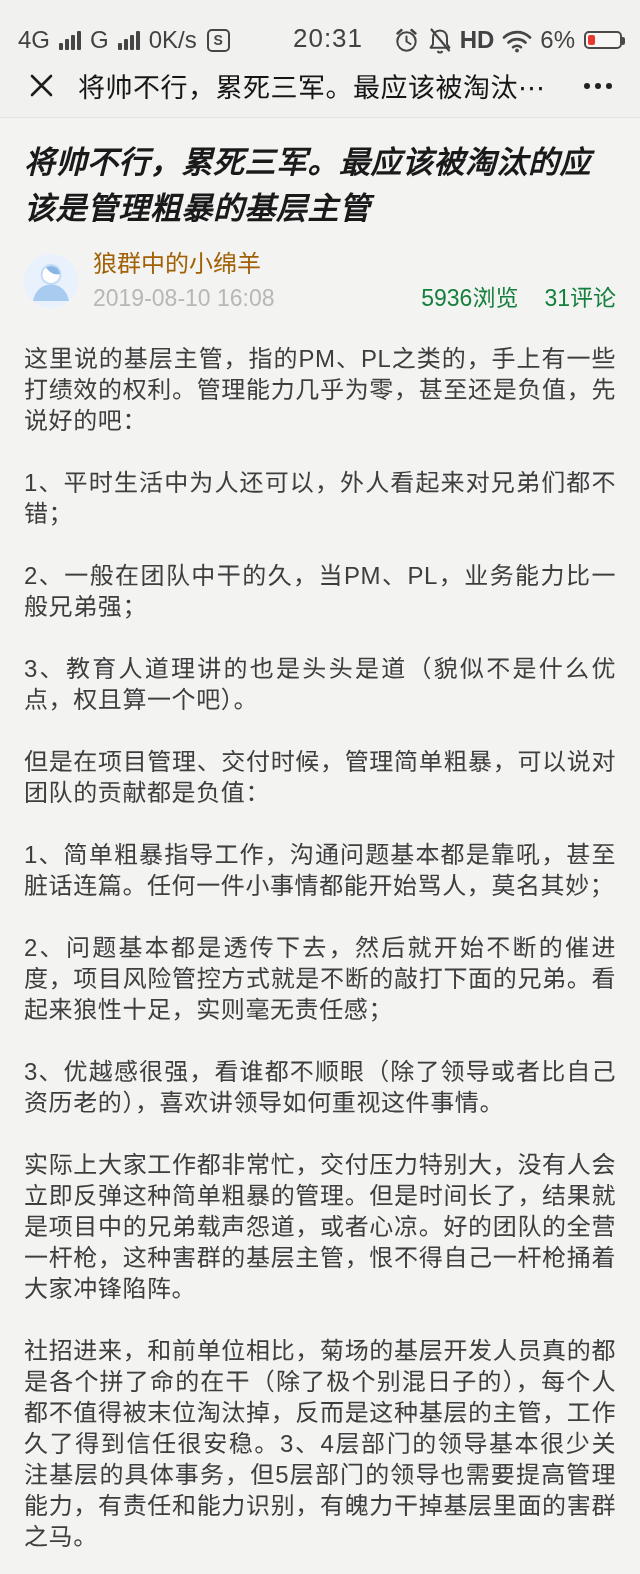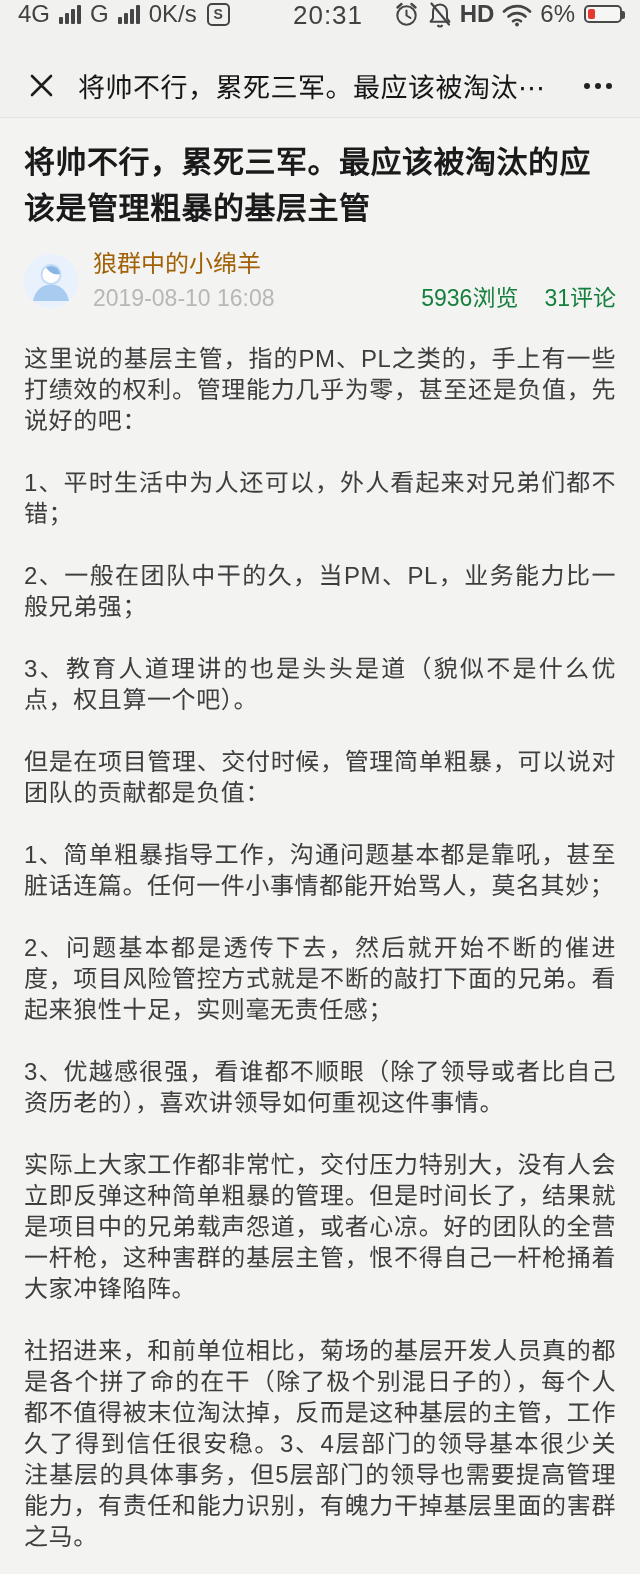--- a/index.html
+++ b/index.html
@@ -4,21 +4,21 @@
 <style>
   * { margin:0; padding:0; box-sizing:border-box; }
   html,body { background:#d8d8d8; }
   body { font-family:"Liberation Sans","DejaVu Sans",sans-serif; }
   .screen {
     width:640px; height:1574px; margin:0 auto; background:#f3f3f2;
     overflow:hidden; position:relative; color:#3e3e3e;
   }
   
   .status-bar {
-    height:54px; background:#f1f1f0; display:flex; align-items:flex-start;
+    height:54px; background:#f1f1f0; display:flex; align-items:flex-end;
     padding:0 18px; color:#424242; font-size:24px; font-weight:500;
   }
   .sb-left, .sb-right { display:flex; align-items:center; gap:7px; }
   .sb-left { flex:1; }
   .sb-right { flex:1; justify-content:flex-end; }
   .sb-time { font-size:26px; font-weight:400; letter-spacing:1px;margin-left:16px; }
   .sig { display:inline-flex; align-items:flex-end; gap:2px; height:20px; margin:0 2px; }
   .sig i { display:block; width:4px; background:#454545; border-radius:1px; }
   .sig i:nth-child(1){height:7px;} .sig i:nth-child(2){height:11px;}
   .sig i:nth-child(3){height:15px;} .sig i:nth-child(4){height:19px;}
@@ -49,21 +49,21 @@
   .nav-title {
     flex:1; margin-left:22px; font-size:27px; color:#161616;
     white-space:nowrap; overflow:hidden; letter-spacing:0.5px;
   }
   .nav-more { display:flex; gap:5px; padding:10px 2px; cursor:pointer; }
   .nav-more i { width:6px; height:6px; border-radius:50%; background:#222; display:block; }
   
   .article { padding:0 24px; }
   .article-title {
     margin-top:22px; font-size:31px; line-height:46px; font-weight:700;
-    color:#1a1a1a; letter-spacing:0.5px;
+    color:#1a1a1a; letter-spacing:0.5px;font-style:italic;
   }
   .author-row { margin-top:17px; display:flex; align-items:center; }
   .avatar {
     width:54px; height:54px; border-radius:50%; background:#e9f2fc;
     overflow:hidden; flex:none;
   }
   .author-meta { margin-left:15px; flex:1; }
   .author-name { font-size:24px; color:#a16207; line-height:30px; cursor:pointer; }
   .meta-line { display:flex; align-items:baseline; }
   .author-date { font-size:23px; color:#b7b7b5; line-height:28px; }

